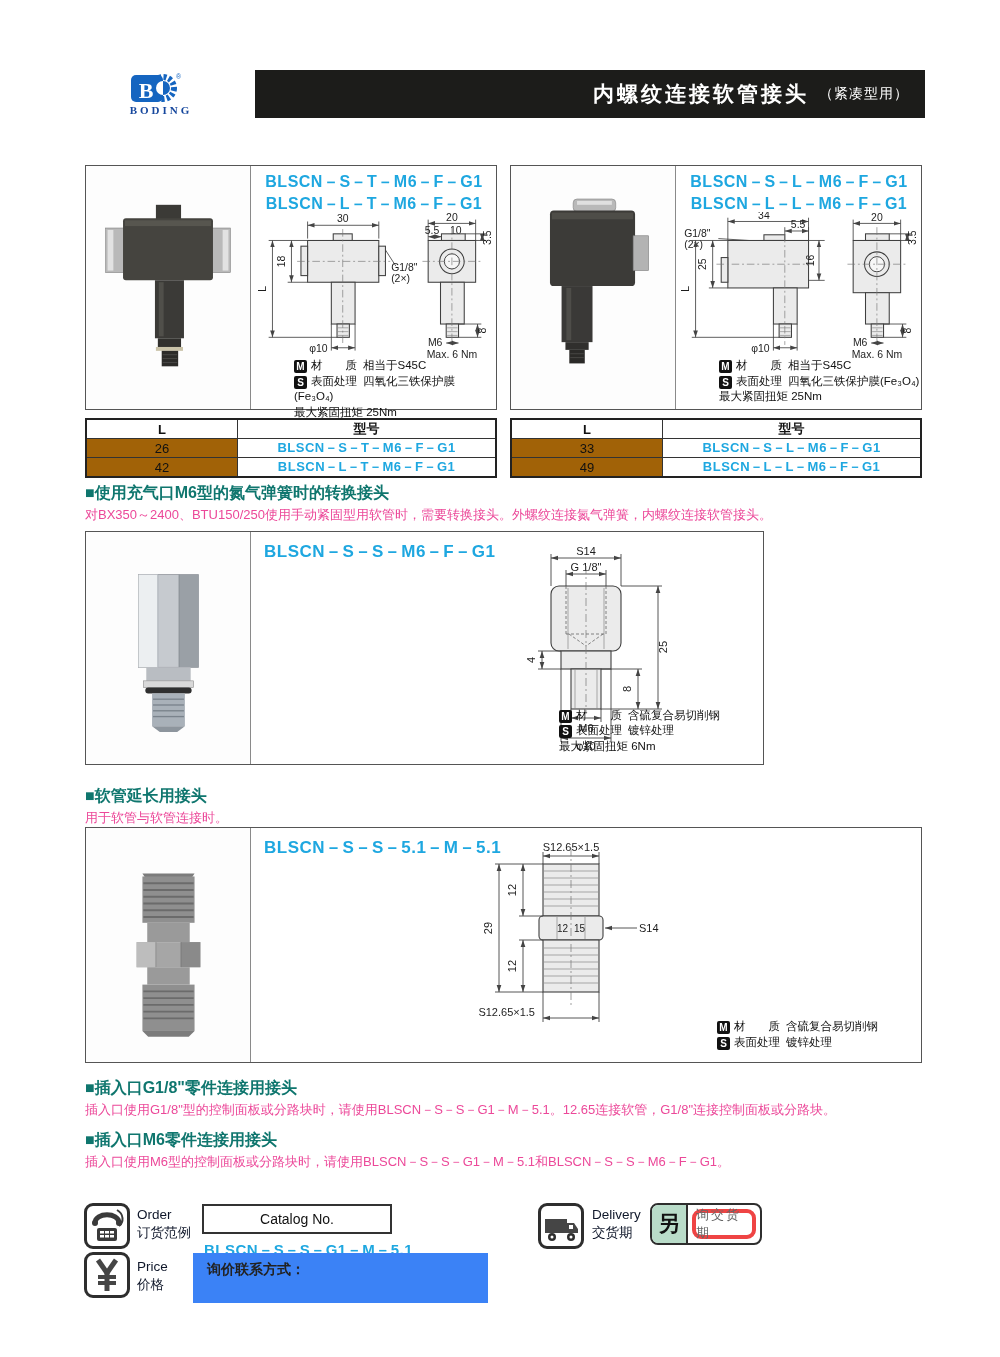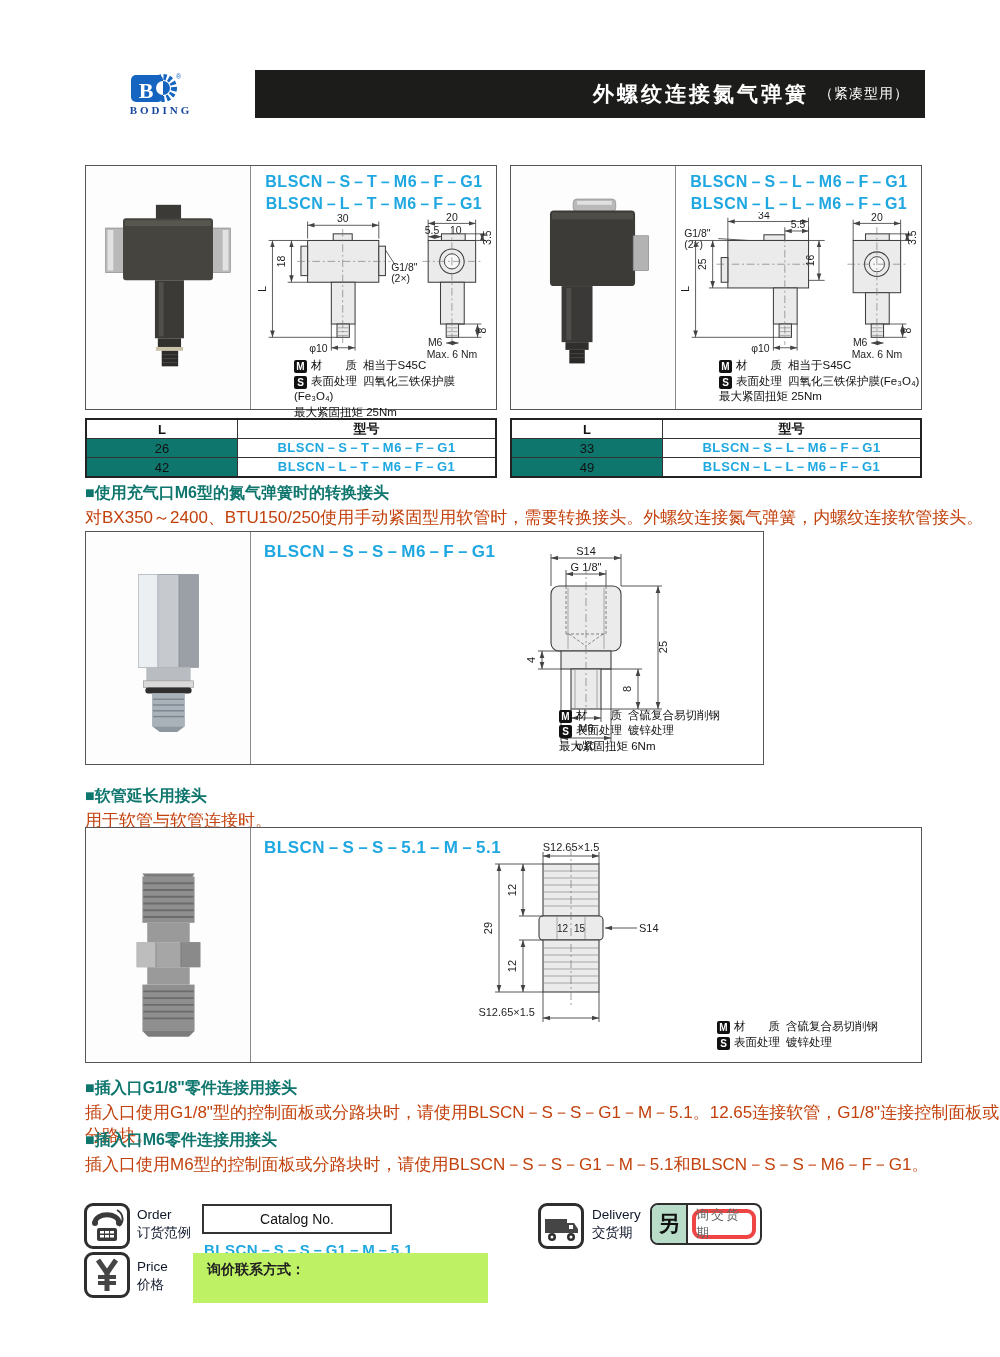--- a/index.html
+++ b/index.html
@@ -19,35 +19,35 @@
 .ptitle-l{position:absolute;left:178px;top:8px;color:#1ea7e0;font-weight:bold;font-size:17px;letter-spacing:.5px}
 .notes{position:absolute;font-size:11.5px;line-height:15.5px;color:#111}
 .mbadge{display:inline-block;width:13px;height:13px;background:#111;color:#fff;font-size:10px;font-weight:bold;text-align:center;line-height:13px;border-radius:2px;margin-right:4px;vertical-align:-1px}
 .nlbl{margin-right:6px}
 .drawA{position:absolute;left:0;top:46px}
 
 .tblwrap{position:absolute}
 table{border-collapse:collapse;width:100%;border:2px solid #222;table-layout:fixed}
 th,td{border:1px solid #333;height:18px;font-size:13px;text-align:center;padding:0}
 th{font-weight:bold;background:#fff}
-td.lval{background:#0f766e}
+td.lval{background:#a16207}
 td.model{color:#1ea7e0;font-weight:bold;letter-spacing:.5px}
 
 .sechead{position:absolute;left:85px;font-size:16px;font-weight:bold;color:#0f766e}
-.secbody{position:absolute;left:85px;font-size:17px;color:#c2410c}
+.secbody{position:absolute;left:85px;font-size:13px;color:#ec4899}
 
 .ficon{position:absolute;width:46px;height:46px;border:3px solid #2e2e2e;border-radius:9px;background:#fff;display:flex;align-items:center;justify-content:center}
 .flabels{position:absolute;font-size:13.5px;line-height:18px;color:#0f172a}
 .catbox{position:absolute;left:202px;top:1204px;width:190px;height:30px;border:2px solid #333;display:flex;align-items:center;justify-content:center;font-size:14px;background:#fff}
 .catno{position:absolute;left:204px;top:1241px;color:#1ea7e0;font-weight:bold;font-size:15px;letter-spacing:.5px}
 .dbadge{position:absolute;left:650px;top:1203px;width:112px;height:42px;border:2px solid #2e2e2e;border-radius:8px;background:#fff;display:flex;overflow:hidden}
 .dbadge .cell{width:36px;background:#b9dcc9;border-right:2px solid #2e2e2e;display:flex;align-items:center;justify-content:center;font-size:22px;font-weight:bold;color:#111}
 .dbadge .rest{flex:1;padding:4px;display:flex}
 .dbadge .inner{flex:1;border:4px solid #ef4444;border-radius:9px;display:flex;align-items:center;justify-content:center;font-size:13px;color:#666;letter-spacing:2px}
-.peach{position:absolute;left:193px;top:1253px;width:295px;height:50px;background:#bef264;padding:8px 14px;font-size:14px;font-weight:bold;color:#222}
+.peach{position:absolute;left:193px;top:1253px;width:295px;height:50px;background:#3b82f6;padding:8px 14px;font-size:14px;font-weight:bold;color:#222}
 
 .part{fill:#ebebeb;stroke:#3f3f3f;stroke-width:1.1}
 .thin{stroke:#888;stroke-width:.7;fill:none}
 .dim{stroke:#444;stroke-width:.9;fill:none}
 .cl{stroke:#777;stroke-width:.7;fill:none;stroke-dasharray:8 3 2 3}
 .hid{stroke:#666;stroke-width:.8;fill:none;stroke-dasharray:3 2}
 .dt{font-size:11px;fill:#1d1d1d;font-family:"Liberation Sans",sans-serif}
 .dt10{font-size:10px;fill:#1d1d1d;font-family:"Liberation Sans",sans-serif}
 </style>
 </head>
@@ -61,21 +61,21 @@
         <rect x="56" y="5" width="32" height="27" rx="5" fill="#1565c0"></rect>
         <circle cx="88" cy="18" r="11" fill="none" stroke="#1565c0" stroke-width="6" stroke-dasharray="3 2.2"></circle>
         <circle cx="88" cy="18" r="7" fill="#fff"></circle>
         <path d="M88 11 a7 7 0 0 1 0 14 z" fill="#1565c0"></path>
         <text x="71" y="28" text-anchor="middle" font-size="22" font-weight="bold" fill="#fff" font-family="Liberation Serif,serif">B</text>
         <text x="101" y="9" font-size="7" fill="#1565c0">®</text>
         <text x="86" y="44" text-anchor="middle" font-size="11" font-weight="bold" letter-spacing="3" fill="#16479d" font-family="Liberation Serif,serif">BODING</text>
       </svg>
     </div>
     <div class="hdr-title">
-      <span class="main">外螺纹连接氮气弹簧</span>
+      <span class="main">内螺纹连接软管接头</span>
       <span class="sub">（紧凑型用）</span>
     </div>
   </div>
 
   <div class="pbox" style="left:85px;top:165px;width:412px;height:245px">
     <div class="photo">
       <svg width="160" height="235" viewBox="0 0 165 243">
         <rect x="70" y="36" width="26" height="16" fill="#3b3a36"></rect>
         <rect x="18" y="60" width="20" height="46" fill="#b9b9b9" stroke="#7d7d7d" stroke-width="0.6"></rect>
         <rect x="20" y="62" width="6" height="42" fill="#e2e2e2"></rect>

